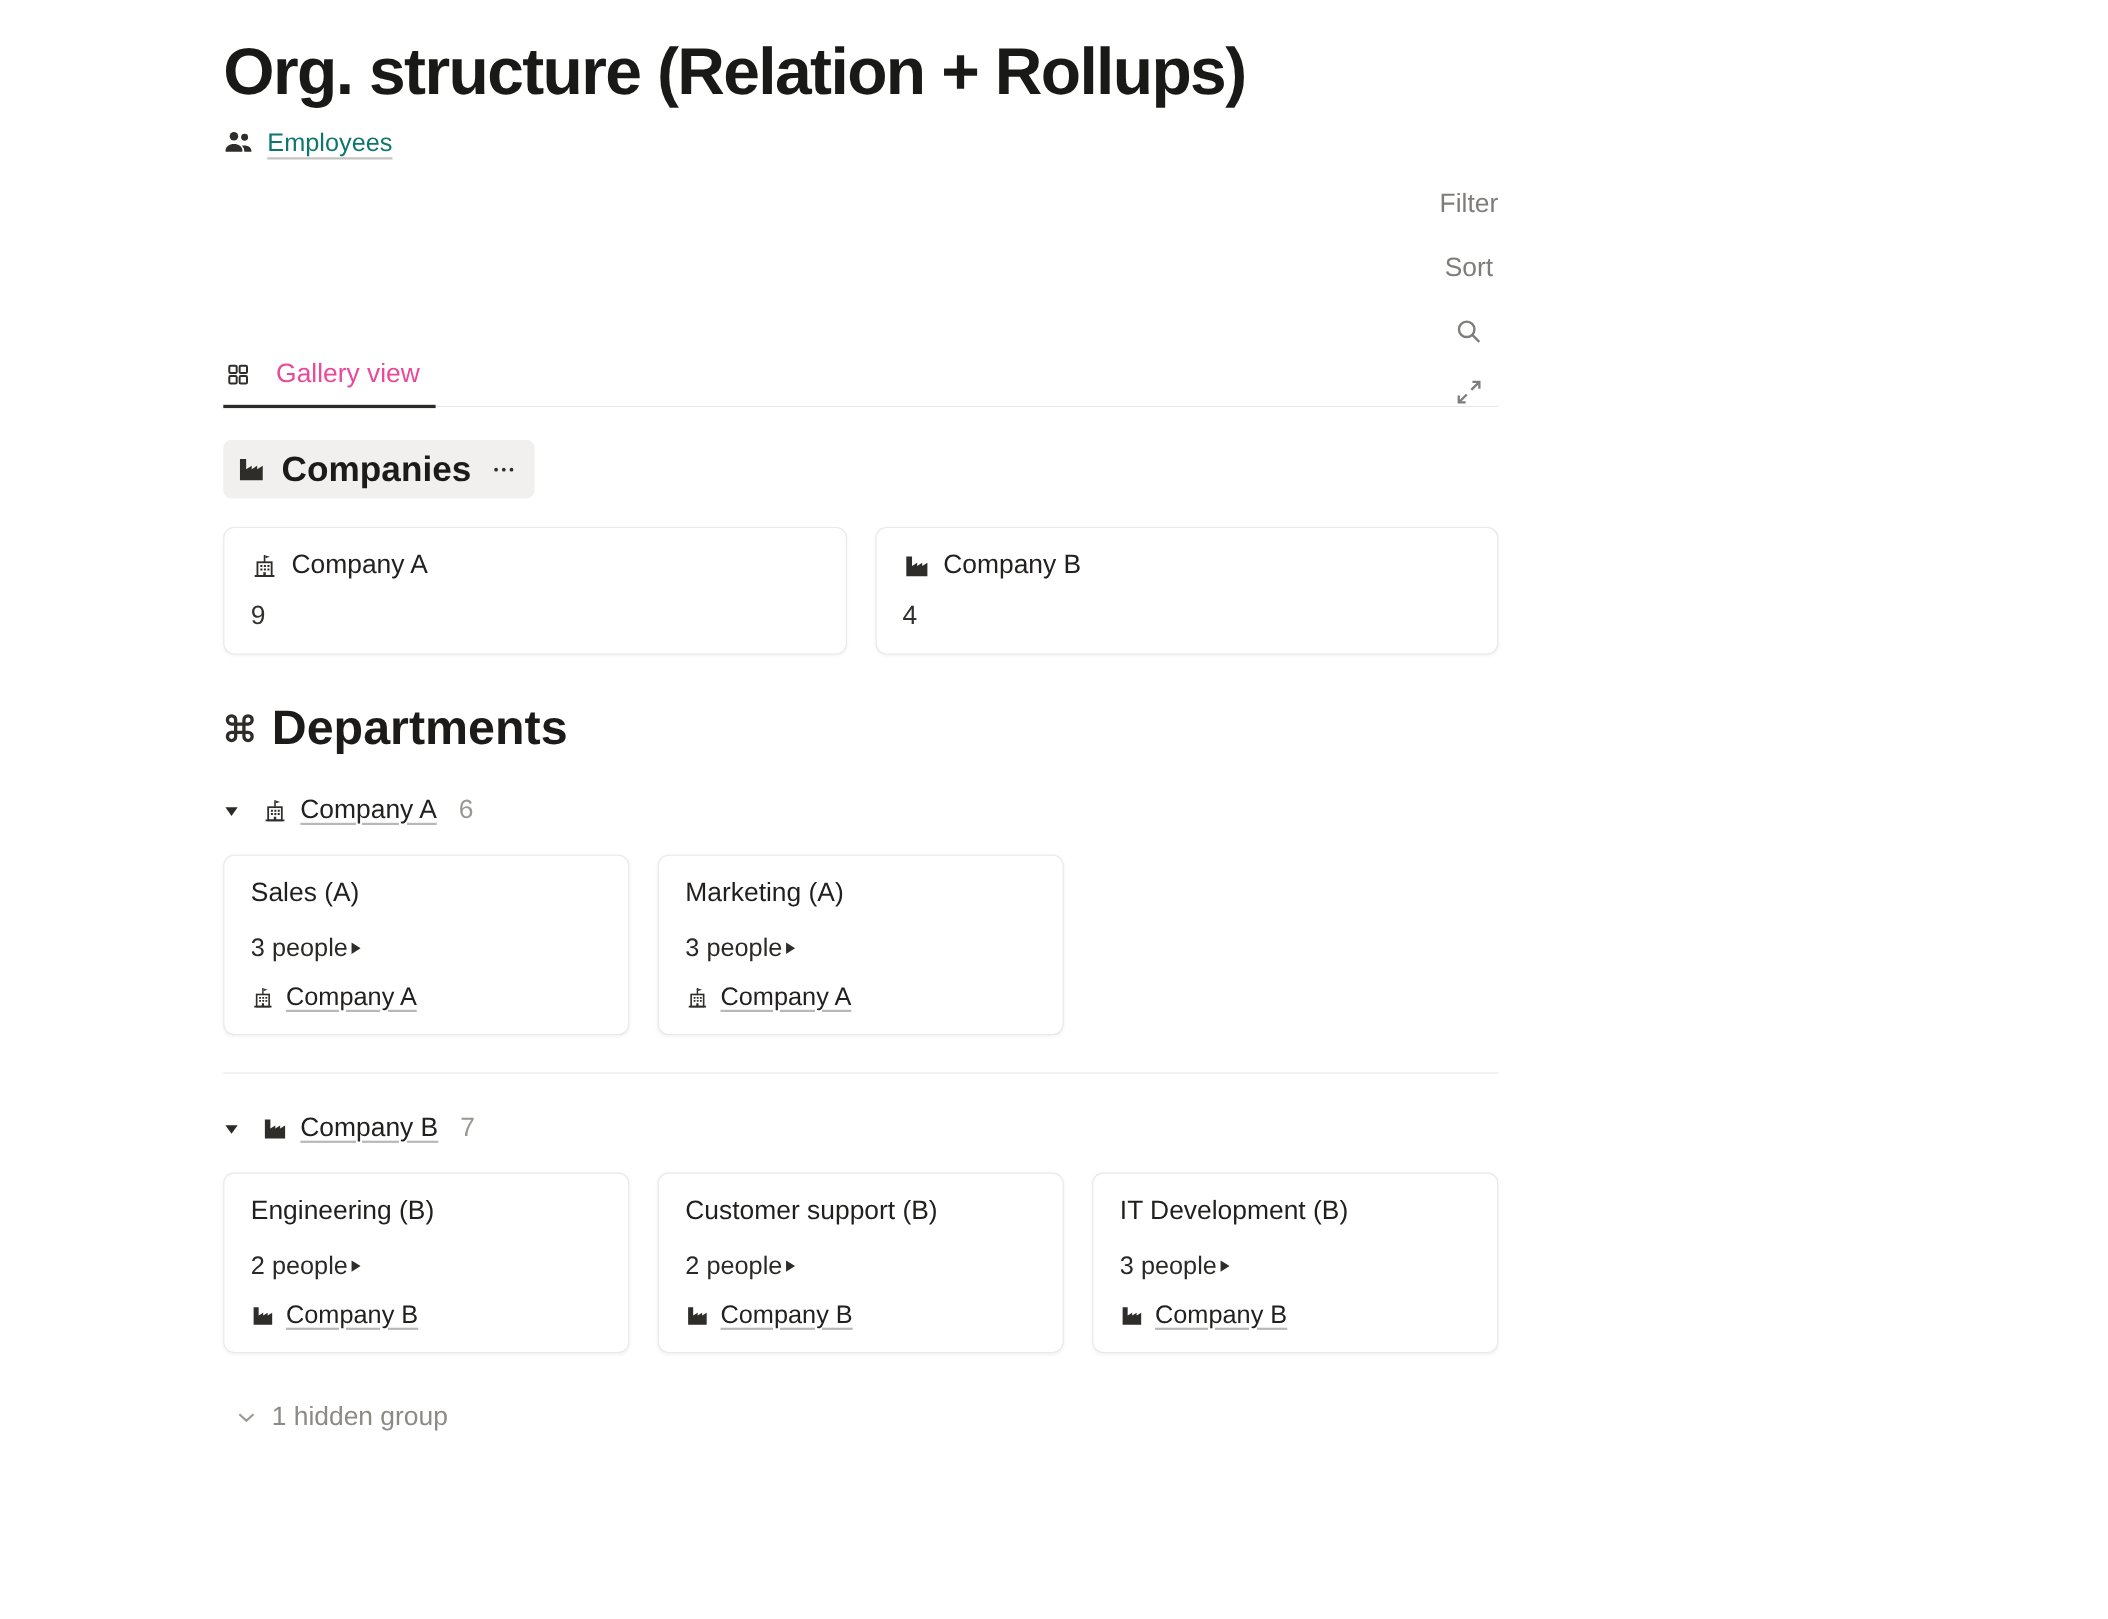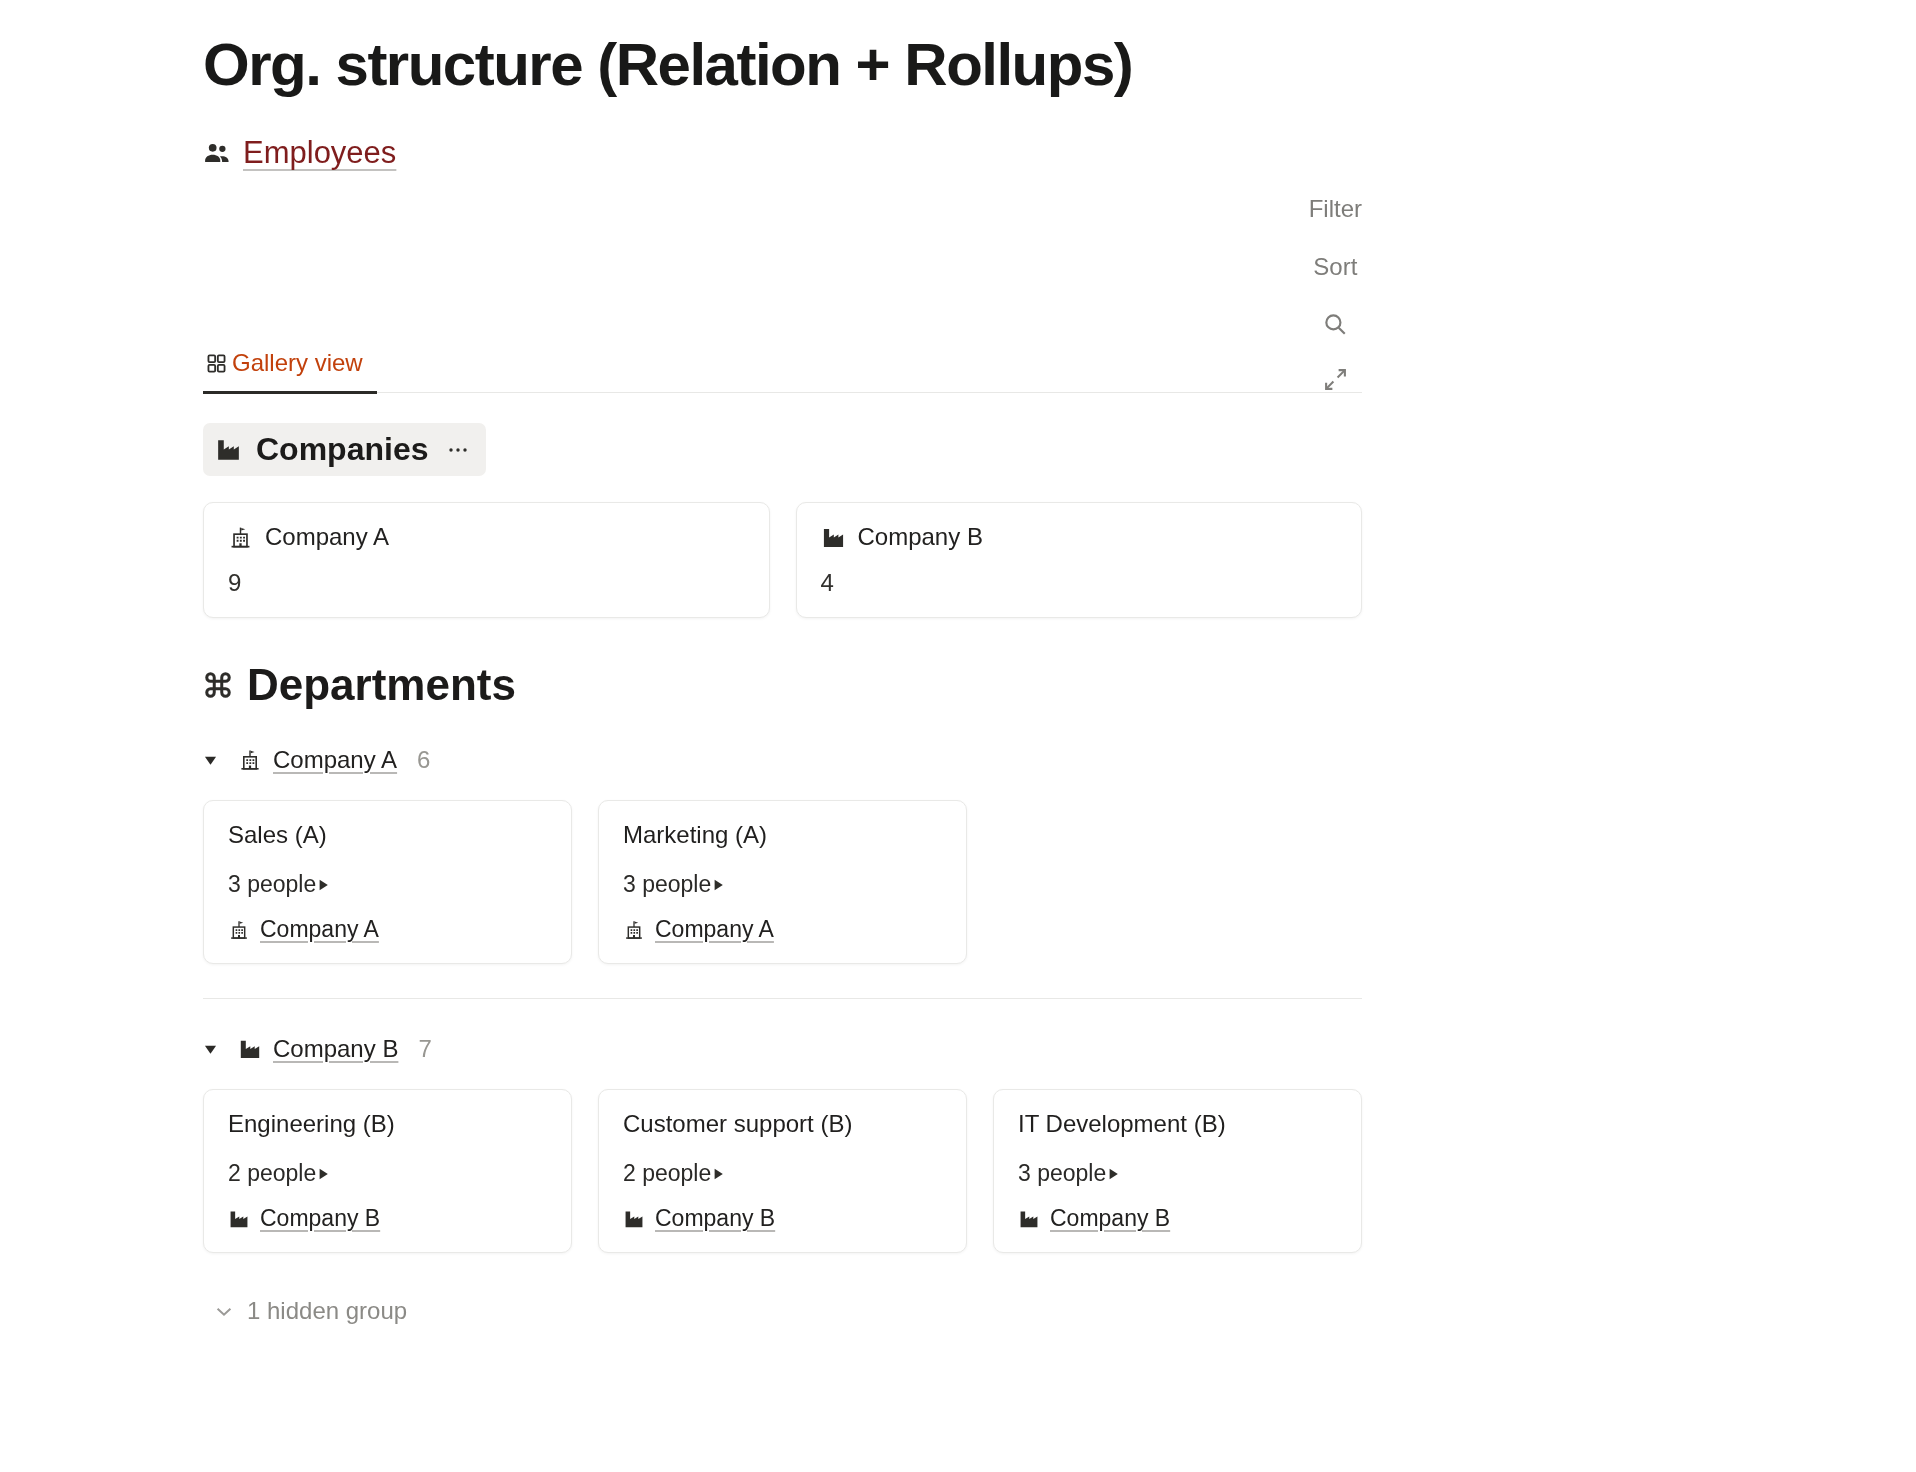--- a/index.html
+++ b/index.html
@@ -12,36 +12,36 @@
   .content { margin-left: 203px; width: 1159px; padding-top: 30px; }
 
   
   .page-title {
     font-size: 60px; font-weight: 700; letter-spacing: -1.5px; color: #191918;
     line-height: 1.15;
   }
 
   
   .db-link {
-    margin-top: 36px; display: inline-flex; align-items: center; gap: 12px;
-    font-size: 31px; color: #7f1d1d; cursor: pointer;
+    margin-top: 16px; display: inline-flex; align-items: center; gap: 12px;
+    font-size: 23px; color: #0f766e; cursor: pointer;
   }
   .db-link .label {
     text-decoration: underline; text-decoration-thickness: 2px;
     text-underline-offset: 6px; text-decoration-color: rgba(55,53,47,0.3);
   }
 
   
   .tabbar {
     margin-top: 24px; display: flex; justify-content: space-between;
     align-items: flex-end; border-bottom: 1px solid #e8e8e6;
   }
   .tab {
-    display: inline-flex; align-items: center; gap: 4px;
-    font-size: 24px; color: #c2410c; padding: 10px 14px 14px 2px;
+    display: inline-flex; align-items: center; gap: 23px;
+    font-size: 24px; color: #ec4899; padding: 10px 14px 14px 2px;
     border-bottom: 3px solid transparent; margin-bottom: -2px; cursor: pointer;
   }
   .tab.active { border-bottom-color: #2b2a27; }
   .toolbar { display: flex; align-items: center; gap: 30px; color: #7e7d7a; flex-direction: column; }
   .tool { font-size: 24px; cursor: pointer; }
 
   
   .section-pill {
     margin-top: 30px; display: inline-flex; align-items: center; gap: 14px;
     background: #f1f0ee; border-radius: 7px; padding: 8px 16px 8px 12px;

